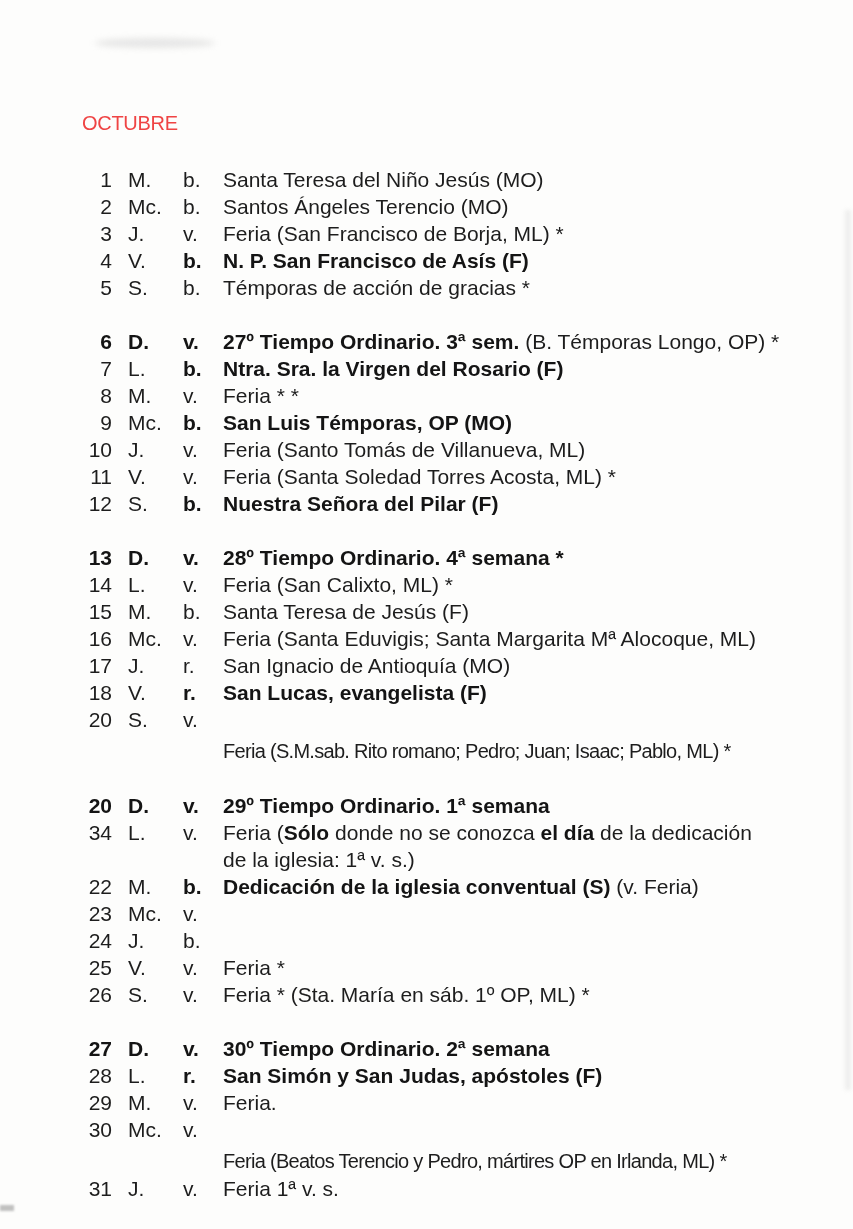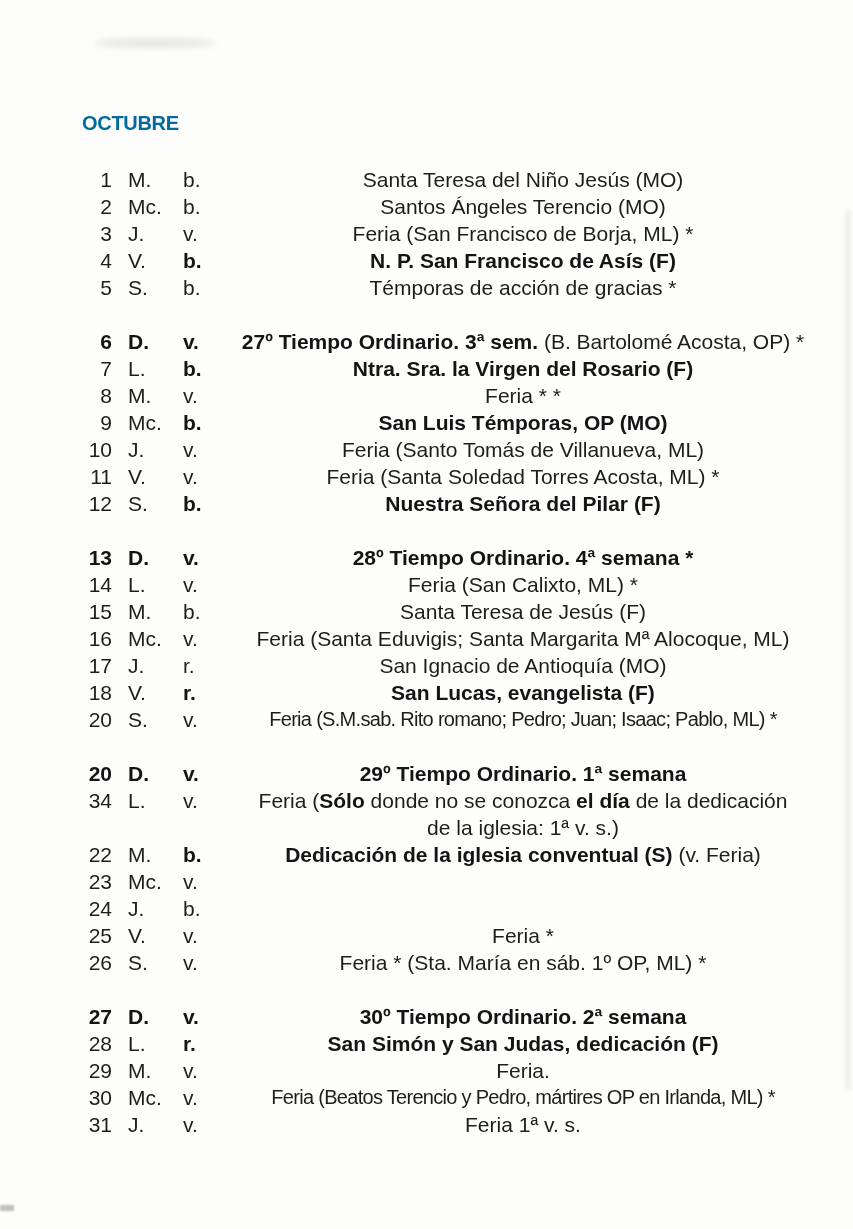--- a/index.html
+++ b/index.html
@@ -37,23 +37,23 @@
     left: 0px; bottom: 18px;
     width: 14px; height: 6px;
     background: rgba(120,120,120,0.45);
     filter: blur(1px);
   }
   .month-title {
     position: absolute;
     left: 82px;
     top: 112px;
     font-size: 20px;
-    font-weight: 700;
+    font-weight: 400;
     letter-spacing: -0.3px;
-    color: #0369a1;
+    color: #ef4444;
     text-align: right;
   }
   .calendar {
     position: absolute;
     left: 0;
     top: 166px;
     width: 853px;
     padding-left: 82px;
     box-sizing: border-box;
   }
@@ -75,25 +75,25 @@
     width: 55px;
     flex: 0 0 auto;
   }
   .row .color {
     width: 40px;
     flex: 0 0 auto;
   }
   .row .title {
     flex: 1 1 auto;
     max-width: 600px;
-    text-align: center;
   }
   .row.condensed .title {
     font-size: 20px;
     letter-spacing: -0.7px;
+    margin-top: 32px;
   }
   .b { font-weight: 700; color: #141414; }
 </style>
 </head>
 <body>
 
 <div class="page">
   <div class="smudge-top"></div>
   <div class="smudge-right"></div>
   <div class="smudge-bottom"></div>
@@ -131,21 +131,21 @@
           <span class="day">S.</span>
           <span class="color">b.</span>
           <span class="title"><span>Témporas de acción de gracias *</span></span>
         </div>
       </div>
       <div class="group">
         <div class="row">
           <span class="num b">6</span>
           <span class="day b">D.</span>
           <span class="color b">v.</span>
-          <span class="title"><span class="b">27º Tiempo Ordinario. 3ª sem.</span><span> (B. Bartolomé Acosta, OP) *</span></span>
+          <span class="title"><span class="b">27º Tiempo Ordinario. 3ª sem.</span><span> (B. Témporas Longo, OP) *</span></span>
         </div>
         <div class="row">
           <span class="num">7</span>
           <span class="day">L.</span>
           <span class="color b">b.</span>
           <span class="title"><span class="b">Ntra. Sra. la Virgen del Rosario (F)</span></span>
         </div>
         <div class="row">
           <span class="num">8</span>
           <span class="day">M.</span>
@@ -267,21 +267,21 @@
         <div class="row">
           <span class="num b">27</span>
           <span class="day b">D.</span>
           <span class="color b">v.</span>
           <span class="title"><span class="b">30º Tiempo Ordinario. 2ª semana</span></span>
         </div>
         <div class="row">
           <span class="num">28</span>
           <span class="day">L.</span>
           <span class="color b">r.</span>
-          <span class="title"><span class="b">San Simón y San Judas, dedicación (F)</span></span>
+          <span class="title"><span class="b">San Simón y San Judas, apóstoles (F)</span></span>
         </div>
         <div class="row">
           <span class="num">29</span>
           <span class="day">M.</span>
           <span class="color">v.</span>
           <span class="title"><span>Feria.</span></span>
         </div>
         <div class="row condensed">
           <span class="num">30</span>
           <span class="day">Mc.</span>

